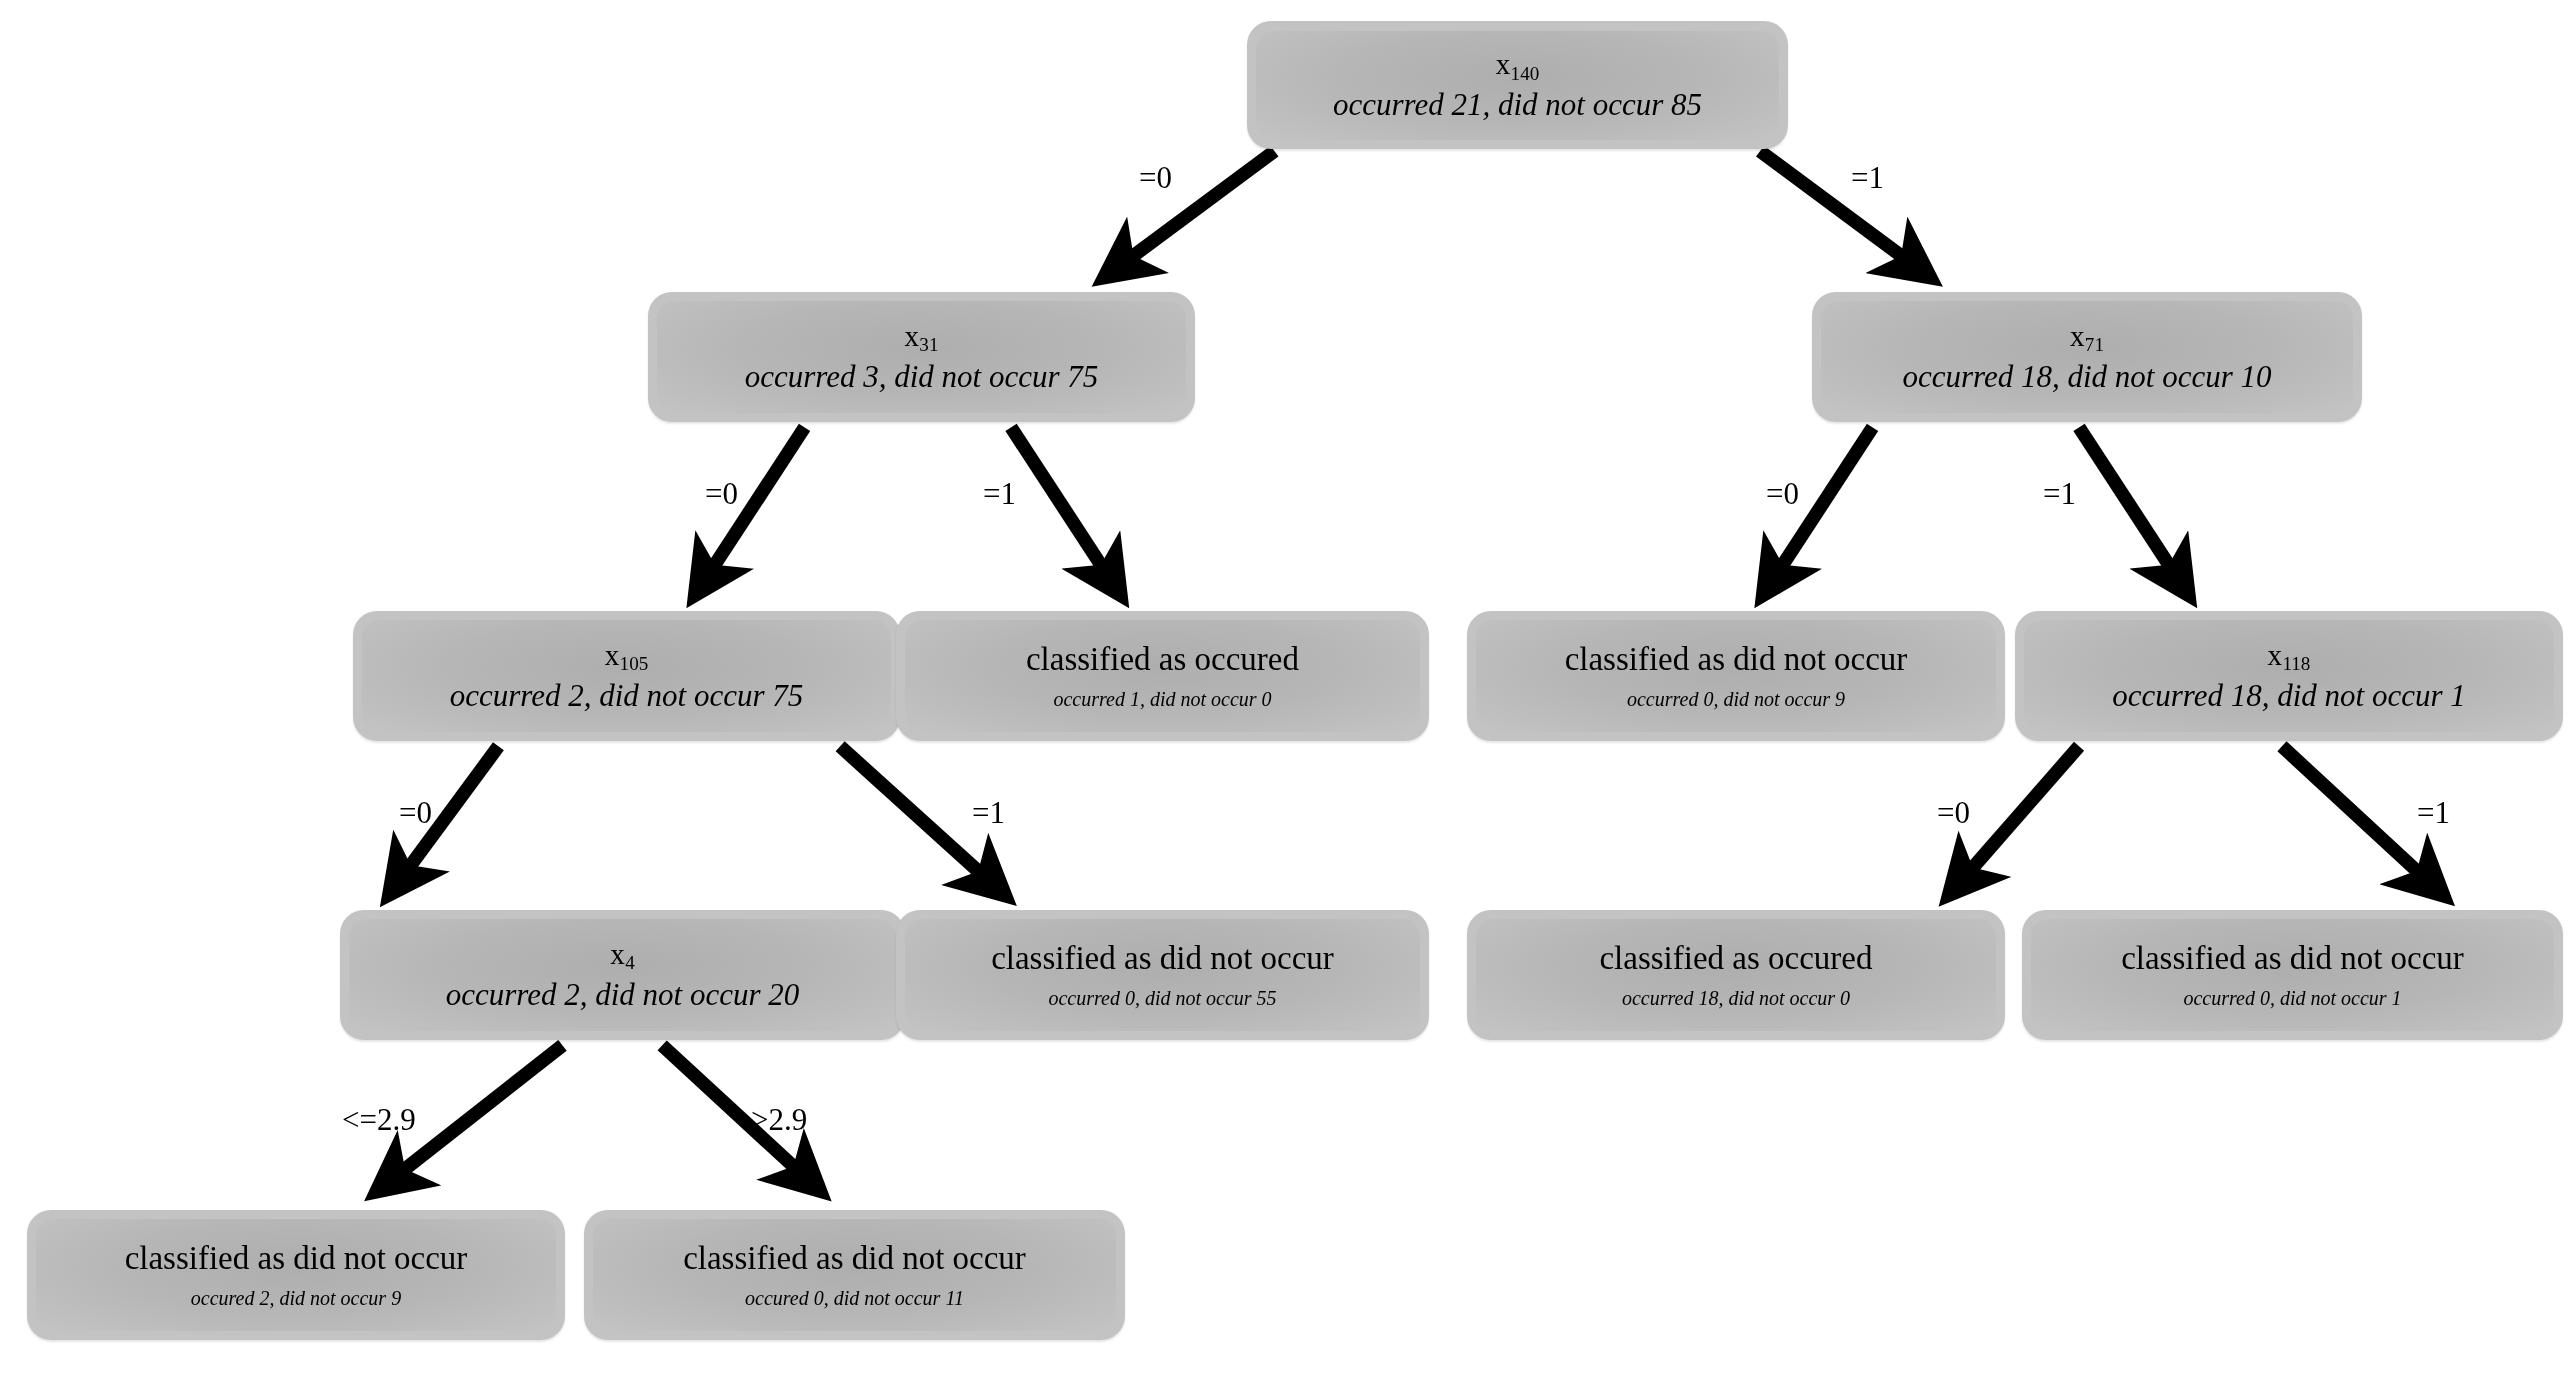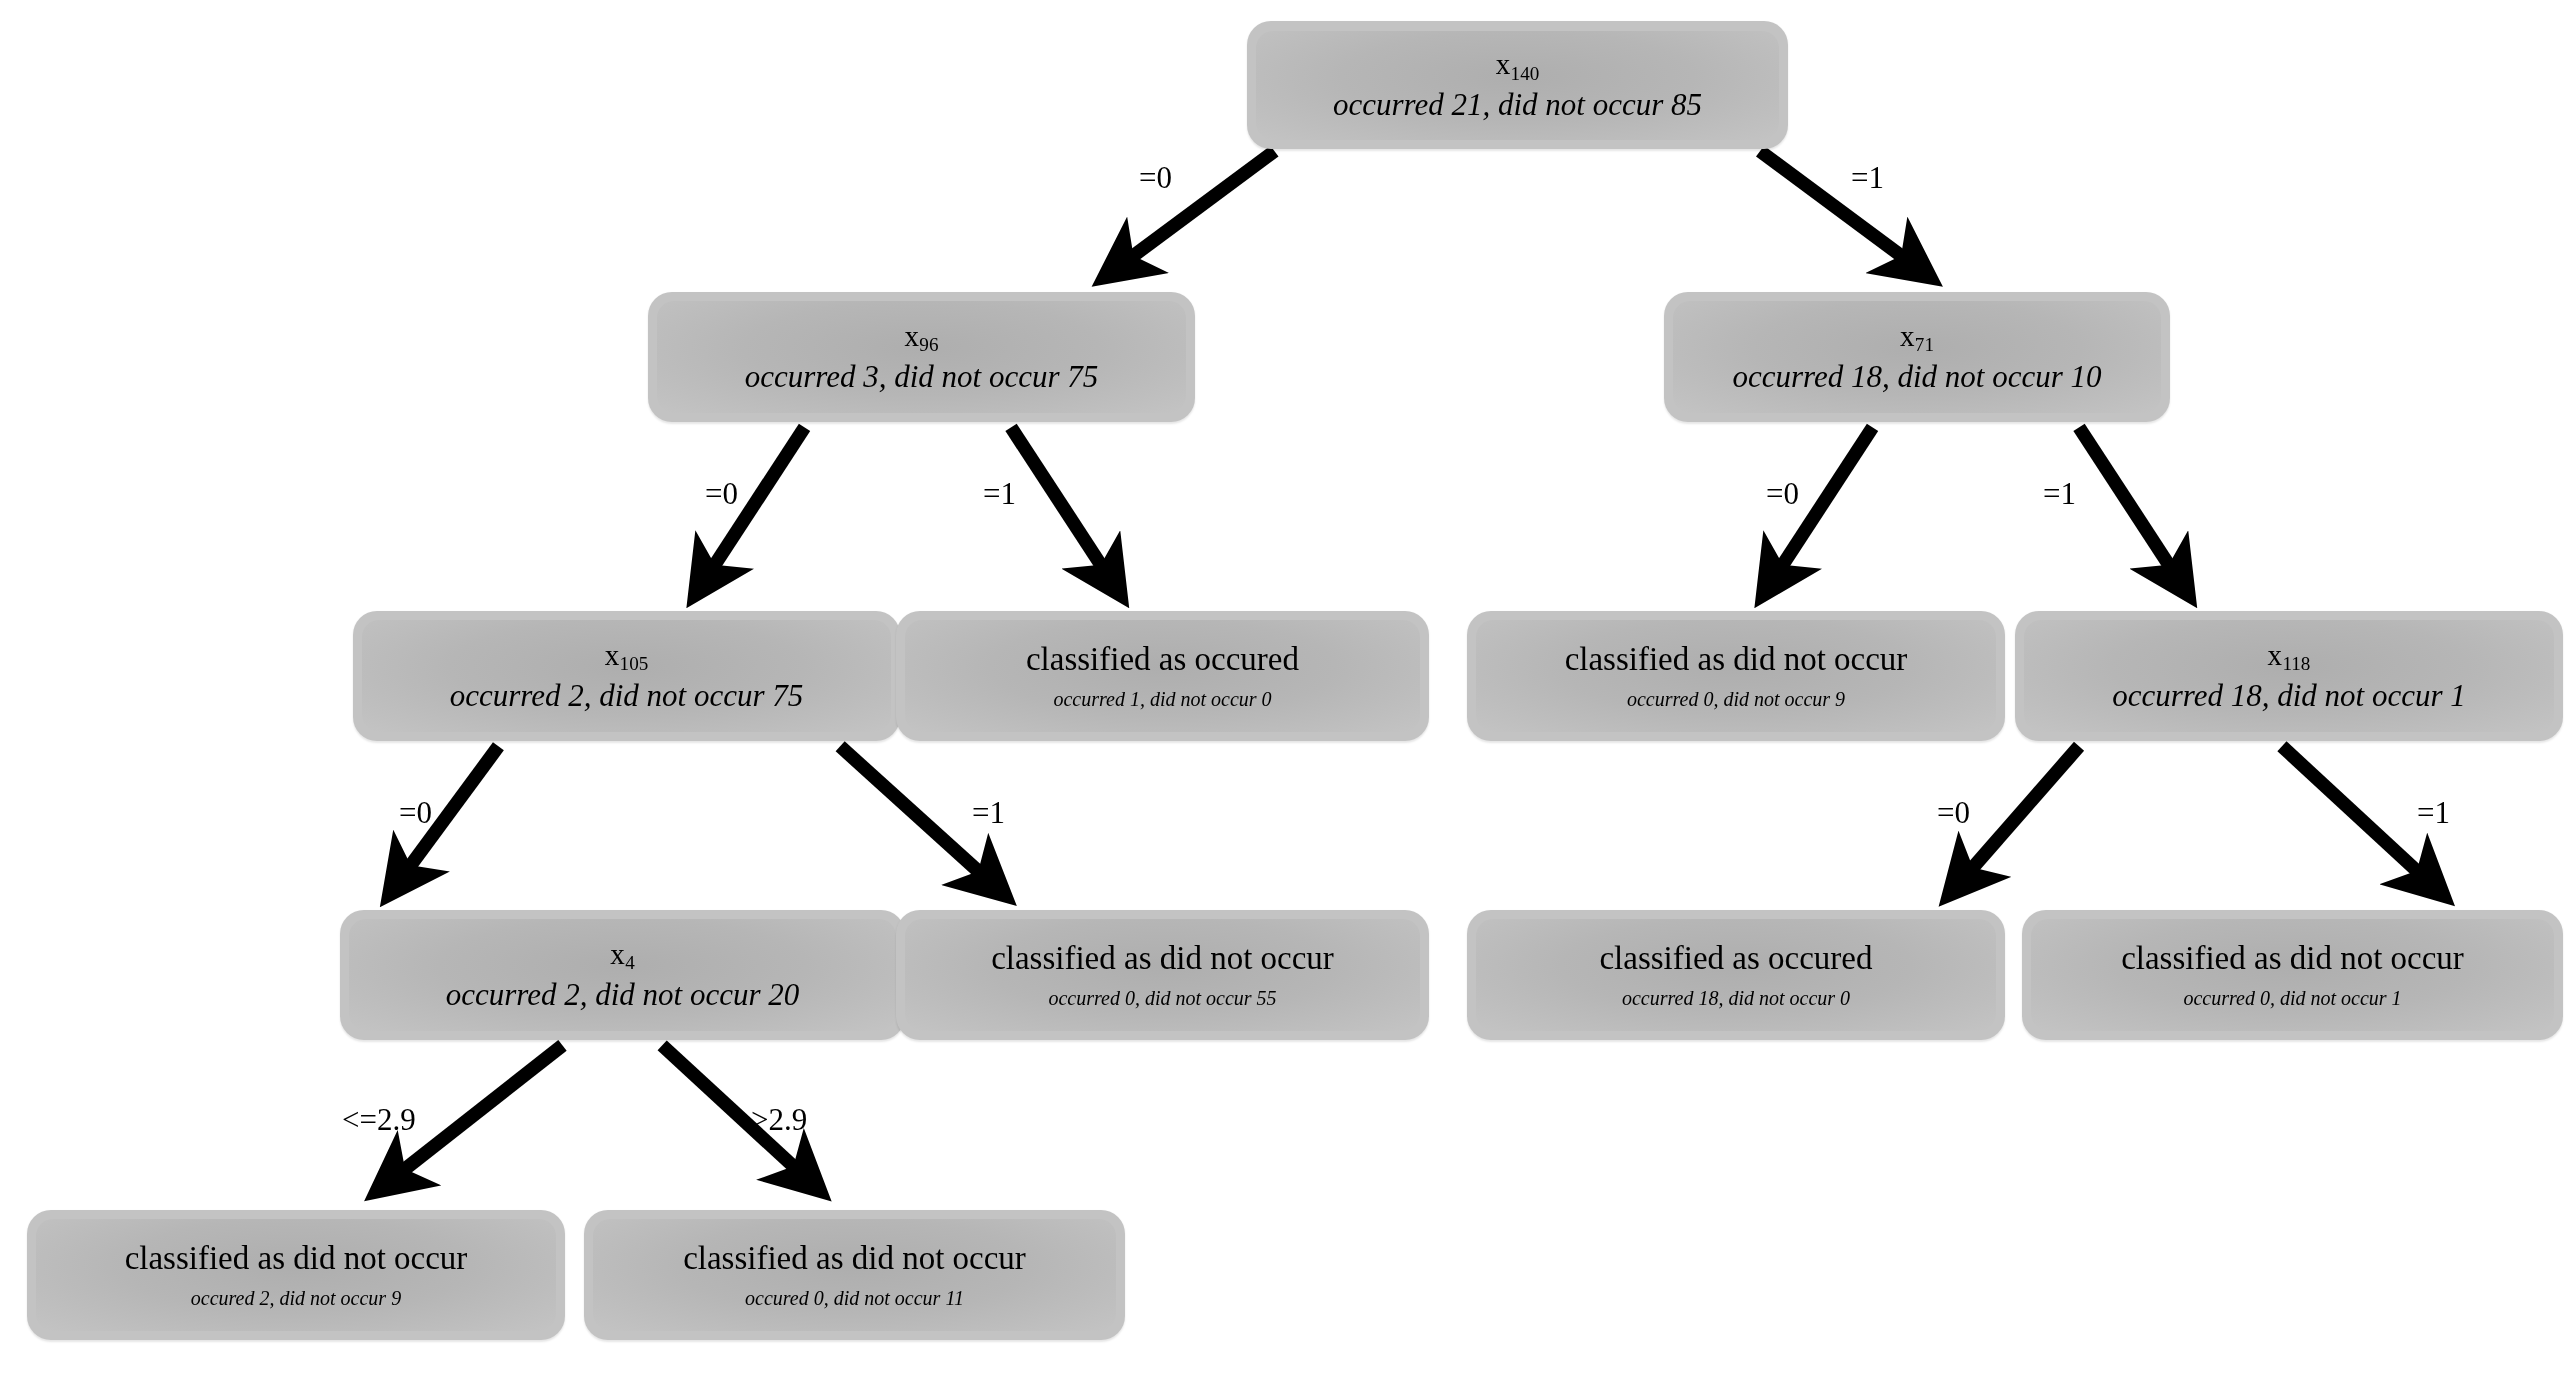--- a/index.html
+++ b/index.html
@@ -120,25 +120,25 @@
 
   <div id="node-layer">
       <div class="node" style="left: 1247px; top: 21.4px; width: 541px; height: 128px;">
         <div class="node-inner">
           <div class="node-title var"><span>x</span><sub>140</sub></div>
           <div class="node-stats">occurred 21, did not occur 85</div>
         </div>
       </div>
       <div class="node" style="left: 648px; top: 292px; width: 547px; height: 130px;">
         <div class="node-inner">
-          <div class="node-title var"><span>x</span><sub>96</sub></div>
+          <div class="node-title var"><span>x</span><sub>31</sub></div>
           <div class="node-stats">occurred 3, did not occur 75</div>
         </div>
       </div>
-      <div class="node" style="left: 1664px; top: 292px; width: 506px; height: 130px;">
+      <div class="node" style="left: 1812px; top: 292px; width: 550px; height: 130px;">
         <div class="node-inner">
           <div class="node-title var"><span>x</span><sub>71</sub></div>
           <div class="node-stats">occurred 18, did not occur 10</div>
         </div>
       </div>
       <div class="node" style="left: 353px; top: 611px; width: 547px; height: 130px;">
         <div class="node-inner">
           <div class="node-title var"><span>x</span><sub>105</sub></div>
           <div class="node-stats">occurred 2, did not occur 75</div>
         </div>

